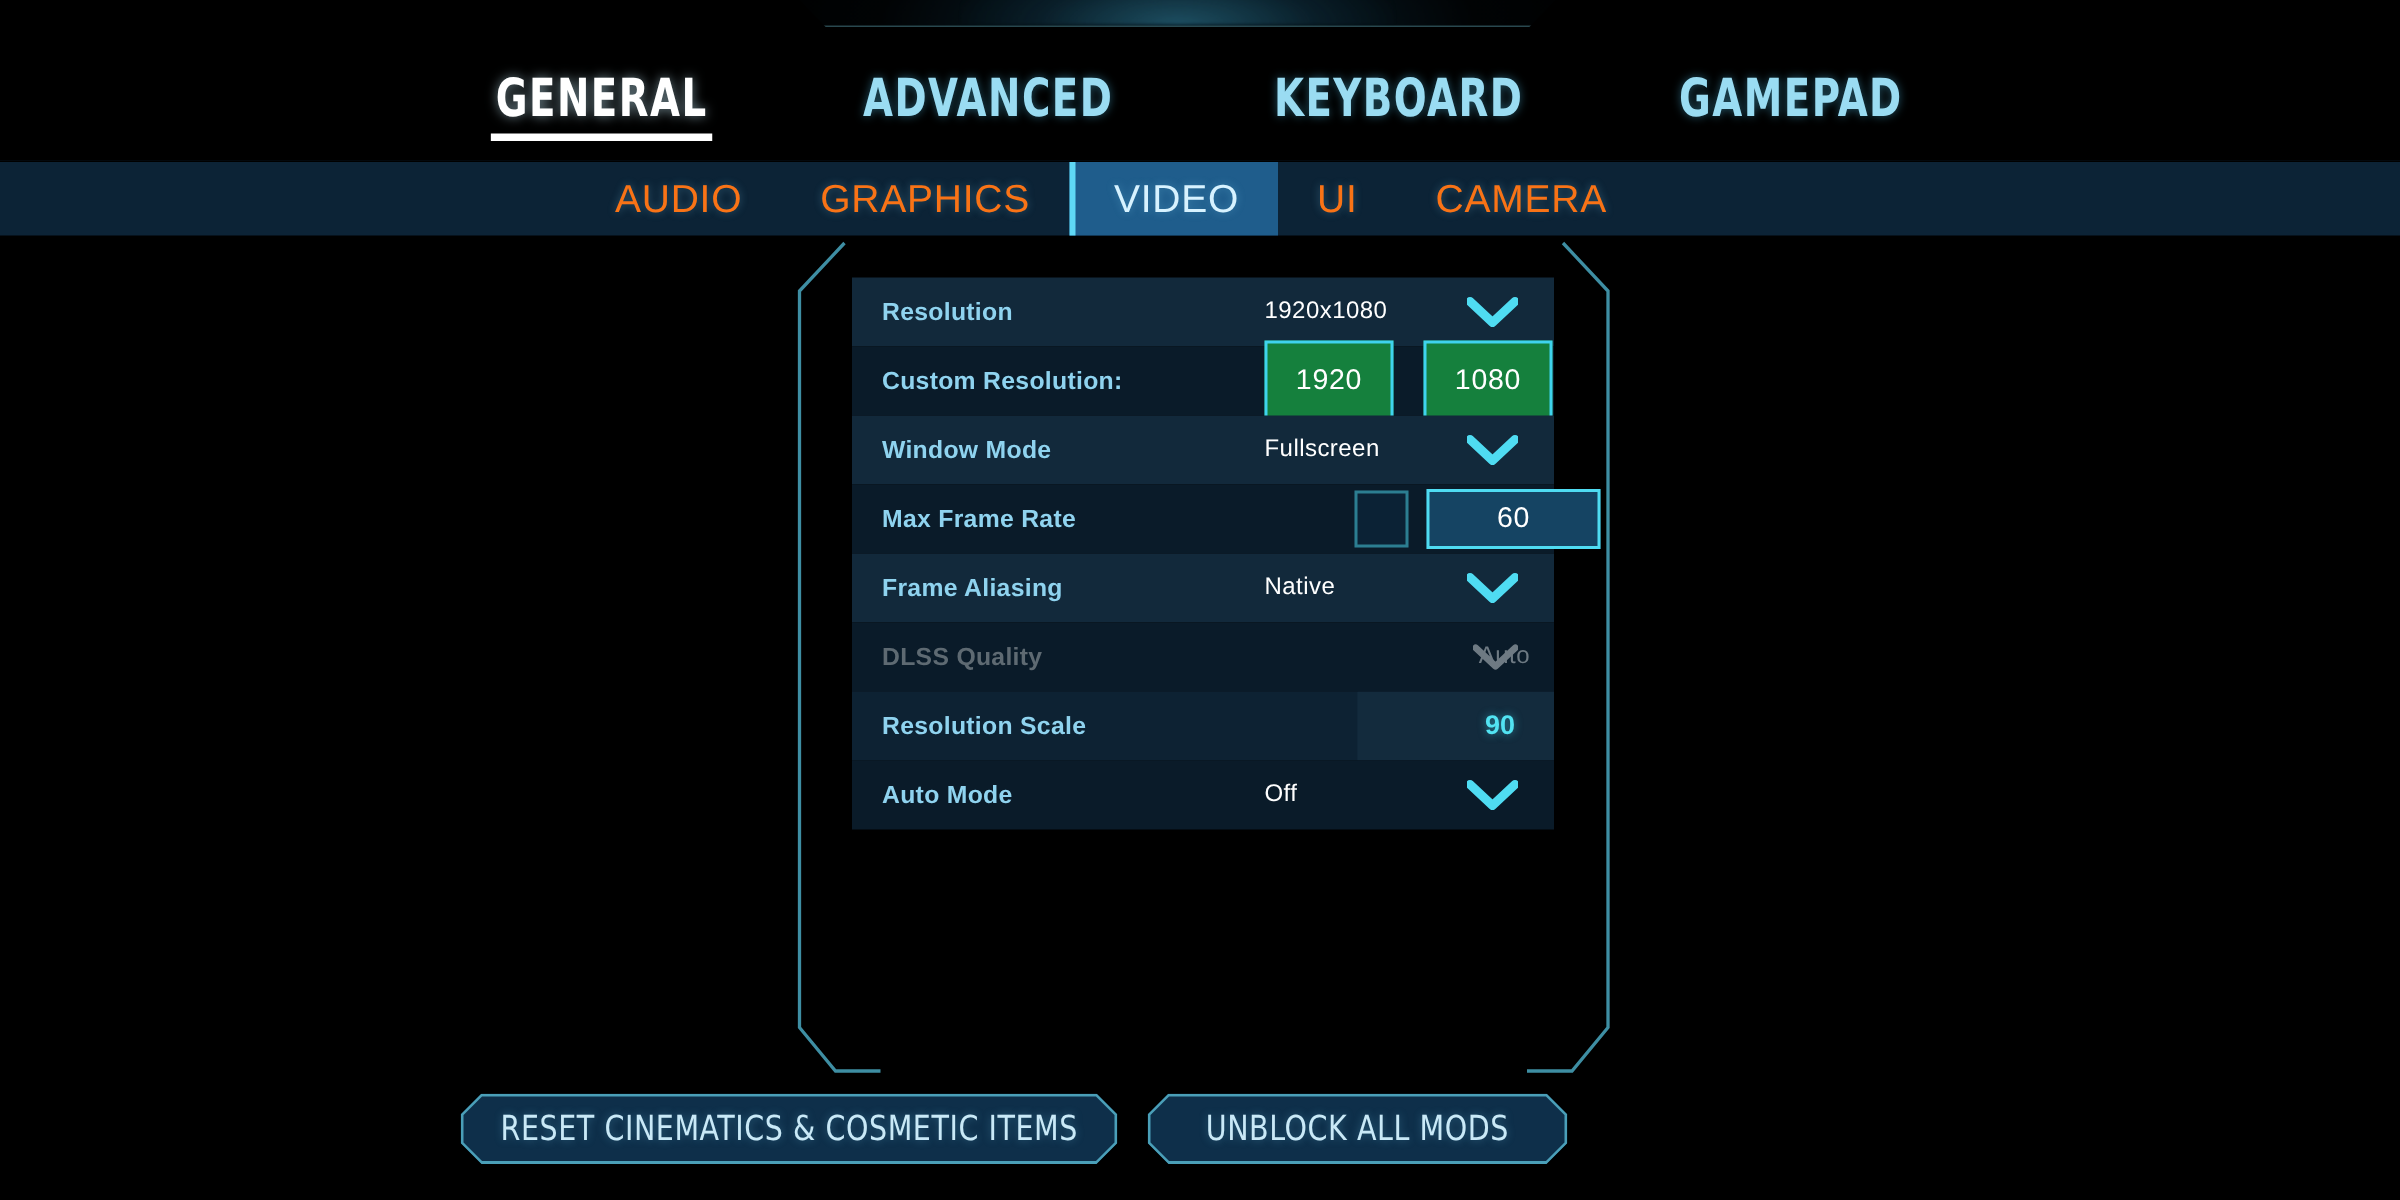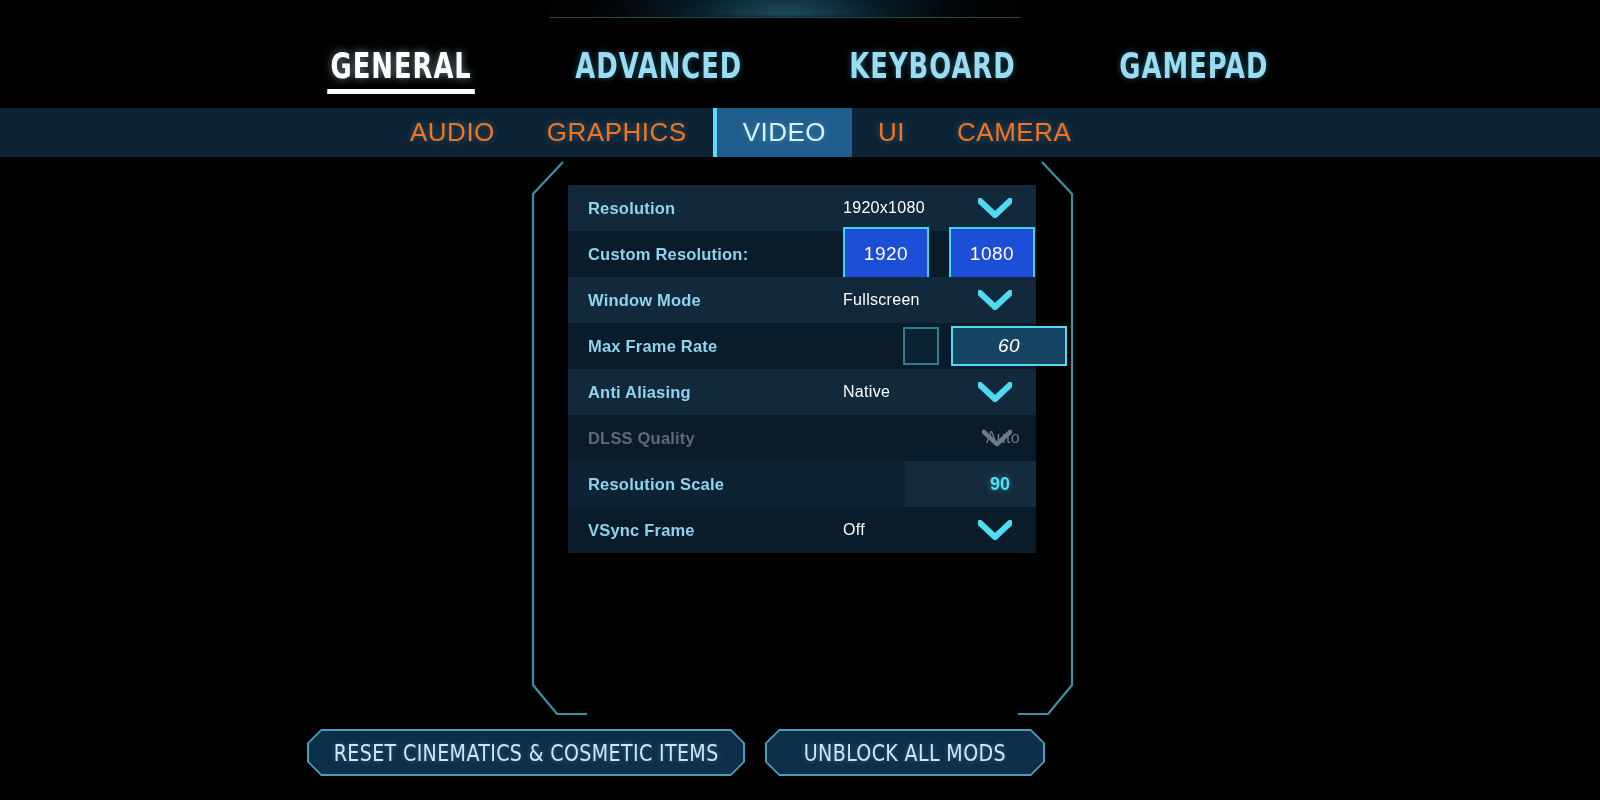--- a/index.html
+++ b/index.html
@@ -86,21 +86,21 @@
     flex:1;
   }
   .row.disabled .row-value { color:#6e7a83;text-align:right; }
 
   .chevron { position:absolute; right:24px; top:50%; transform:translateY(-50%); }
   .chevron svg { display:block; }
 
   
   .inputs { display:flex; align-items:center; gap:20px; flex:1; justify-content:flex-start; }
   .txtbox {
-    width:86px; height:54px; border:2px solid #3fd3ee; background:#1d4ed8;
+    width:86px; height:54px; border:2px solid #3fd3ee; background:#15803d;
     display:flex; align-items:center; justify-content:center;
     color:#ffffff; font-size:19px; letter-spacing:0.5px;
   }
   .fps-wrap { display:flex; align-items:center; gap:12px; flex:1; }
   .checkbox {
     width:36px; height:38px; border:2px solid #2c7e91; background:#0b2235;
   }
   .txtbox.wide {
     width:116px; height:40px; background:#154463; border-color:#4fdcf2;
   }
@@ -196,28 +196,28 @@
       <div class="row-value">Fullscreen</div>
       <div class="chevron">
         <svg width="34" height="20" viewBox="0 0 34 20">
           <path d="M2 3 L17 17 L32 3" stroke="#4fdcf2" stroke-width="6" fill="none" stroke-linecap="round" stroke-linejoin="round"></path>
         </svg>
       </div>
     </div>
 
     <div class="row even">
       <div class="row-label">Max Frame Rate</div>
-      <div class="fps-wrap" style="padding-left:60px;font-style:italic;">
+      <div class="fps-wrap" style="padding-left:60px;">
         <div class="checkbox"></div>
         <div class="txtbox wide">60</div>
       </div>
     </div>
 
     <div class="row odd">
-      <div class="row-label">Anti Aliasing</div>
+      <div class="row-label">Frame Aliasing</div>
       <div class="row-value">Native</div>
       <div class="chevron">
         <svg width="34" height="20" viewBox="0 0 34 20">
           <path d="M2 3 L17 17 L32 3" stroke="#4fdcf2" stroke-width="6" fill="none" stroke-linecap="round" stroke-linejoin="round"></path>
         </svg>
       </div>
     </div>
 
     <div class="row even disabled">
       <div class="row-label">DLSS Quality</div>
@@ -232,21 +232,21 @@
     <div class="row odd" style="overflow:hidden;">
       <div class="slider-track">
         <div class="slider-fill" id="slider-fill" style="flex: 0 0 72%;"></div>
         <div class="slider-rest" style="flex:1;"></div>
       </div>
       <div class="row-label" style="position:relative;">Resolution Scale</div>
       <div class="slider-num">90</div>
     </div>
 
     <div class="row even">
-      <div class="row-label">VSync Frame</div>
+      <div class="row-label">Auto Mode</div>
       <div class="row-value">Off</div>
       <div class="chevron">
         <svg width="34" height="20" viewBox="0 0 34 20">
           <path d="M2 3 L17 17 L32 3" stroke="#4fdcf2" stroke-width="6" fill="none" stroke-linecap="round" stroke-linejoin="round"></path>
         </svg>
       </div>
     </div>
 
   </div>
 

